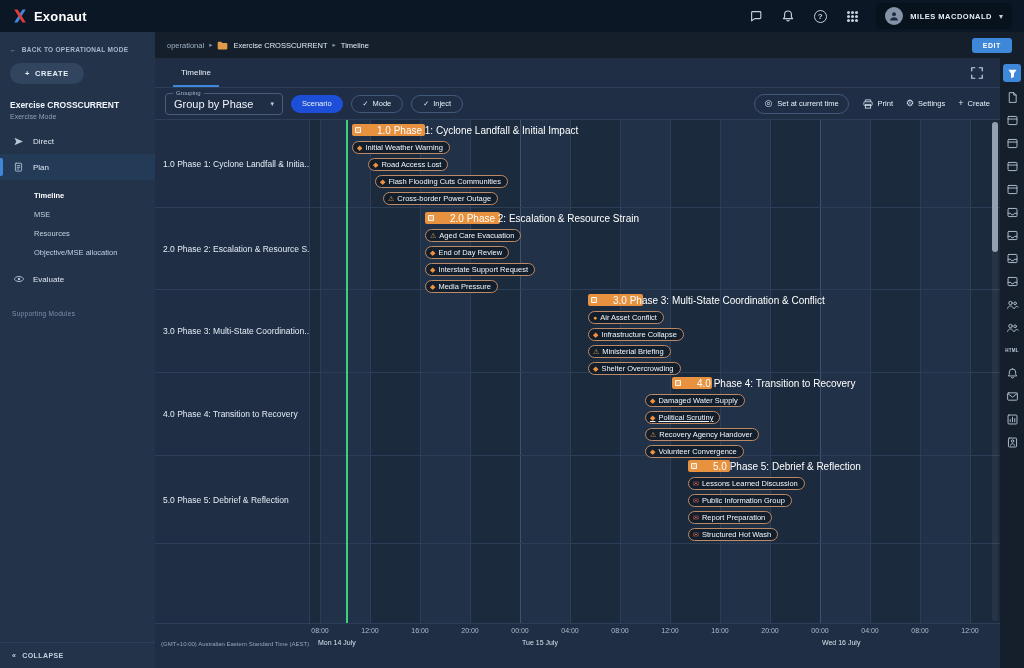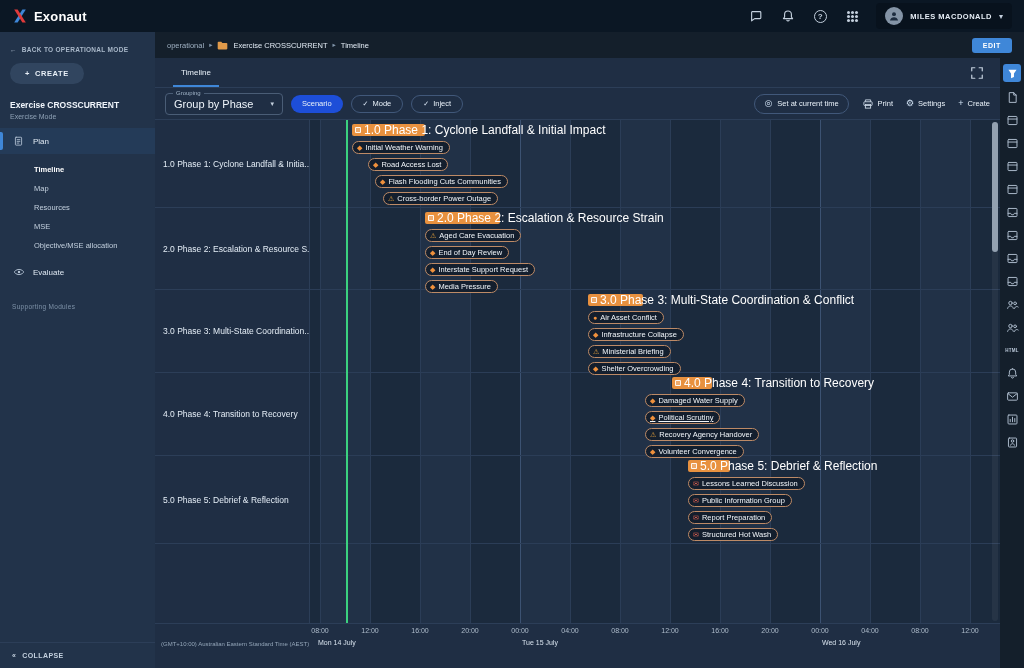--- a/index.html
+++ b/index.html
@@ -86,22 +86,22 @@
   .row-label-cell{display:flex;align-items:center;padding:0 8px;border-bottom:1px solid #2c3e58;
     font-size:8.5px;color:#e4edf6;white-space:nowrap;overflow:hidden}
   .plot{position:relative;flex:1;overflow:hidden;background:var(--stripe-b)}
   .stripe{position:absolute;top:0;bottom:0;background:var(--stripe-a);z-index:0}
   .stripe.alt{background:var(--stripe-b)}
   .gridline{position:absolute;top:0;bottom:0;width:1px;background:#2b3d57;z-index:1}
   .gridline.midnight{background:#3c5272}
   .row-divider{position:absolute;left:0;right:0;height:1px;background:#2b3d57;z-index:1}
   .phase-wrap{position:absolute;height:13px;z-index:3;cursor:pointer}
   .phase-rect{position:absolute;left:0;top:0;height:12px;background:var(--phase);border-radius:2px}
-  .phase-text{position:absolute;left:3px;top:0;height:12px;display:flex;align-items:center;gap:3px;
-    font-size:12px;color:#fff;white-space:nowrap;z-index:1}
+  .phase-text{position:absolute;left:3px;top:0;height:12px;display:flex;align-items:center;gap:16px;
+    font-size:10px;color:#fff;white-space:nowrap;z-index:1}
   .phase-ic{width:6px;height:6px;border:1px solid rgba(255,255,255,.9);border-radius:1px;background:rgba(255,255,255,.25);flex:none}
   .chip{position:absolute;display:inline-flex;align-items:center;gap:3px;height:13px;padding:0 6px 0 4px;
     border:1px solid var(--chip-border);border-radius:7px;background:rgba(18,28,43,.88);
     font-size:7.5px;color:#f2f6fa;white-space:nowrap;z-index:3;cursor:pointer}
   .chip-ic{font-size:7px;line-height:1;flex:none}
   .ic-diamond{color:#f0913c}.ic-warning{color:#f0a83c}.ic-mail{color:#e06352}.ic-circle{color:#f0913c}
   .current-line{position:absolute;top:0;bottom:0;width:2px;background:var(--green);z-index:4}
   .vtrack{position:absolute;right:2px;top:2px;bottom:2px;width:6px;background:rgba(255,255,255,.05);border-radius:3px;z-index:5}
   .vthumb{position:absolute;right:0;top:0;width:6px;height:130px;border-radius:3px;background:#93a1b1;cursor:pointer}
 
@@ -172,41 +172,46 @@
       <span>←</span>
       <span>BACK TO OPERATIONAL MODE</span>
     </div>
     <button class="create-btn">
       <span>+</span>
       <span>CREATE</span>
     </button>
     <div class="ex-name">Exercise CROSSCURRENT</div>
     <div class="ex-mode">Exercise Mode</div>
     <nav class="nav">
+      <div class="nav-item">
+        <span class="nav-ic">
+          <svg width="11" height="11" viewBox="0 0 16 16">
+              <path d="M2 13.5 14.5 8 2 2.5l2.8 5.5z" fill="#b9c7d8"></path>
+            </svg>
+        </span>
+        <span>Direct</span>
+      </div>
       <div class="nav-item active">
         <span class="nav-ic">
           <svg width="11" height="12" viewBox="0 0 16 16" fill="none" stroke="#b9c7d8" stroke-width="1.2" stroke-linecap="round">
               <rect x="3.5" y="2.5" width="9" height="11.5" rx="1"></rect>
               <path d="M6 6h4M6 8.5h4M6 11h2.5"></path>
             </svg>
         </span>
         <span>Plan</span>
       </div>
       <div class="plan-children">
         <div class="sub-item active">
             <span>Timeline</span>
           </div>
         <div class="sub-item">
-            <span>Map</span>
+            <span>MSE</span>
           </div>
         <div class="sub-item">
             <span>Resources</span>
-          </div>
-        <div class="sub-item">
-            <span>MSE</span>
           </div>
         <div class="sub-item">
             <span>Objective/MSE allocation</span>
           </div>
       </div>
       <div class="nav-item">
         <span class="nav-ic">
           <svg width="12" height="12" viewBox="0 0 16 16" fill="none" stroke="#b9c7d8" stroke-width="1.2">
               <path d="M1.5 8S4 4.5 8 4.5 14.5 8 14.5 8 12 11.5 8 11.5 1.5 8 1.5 8z"></path>
               <circle cx="8" cy="8" r="1.6" fill="#b9c7d8" stroke="none"></circle>

